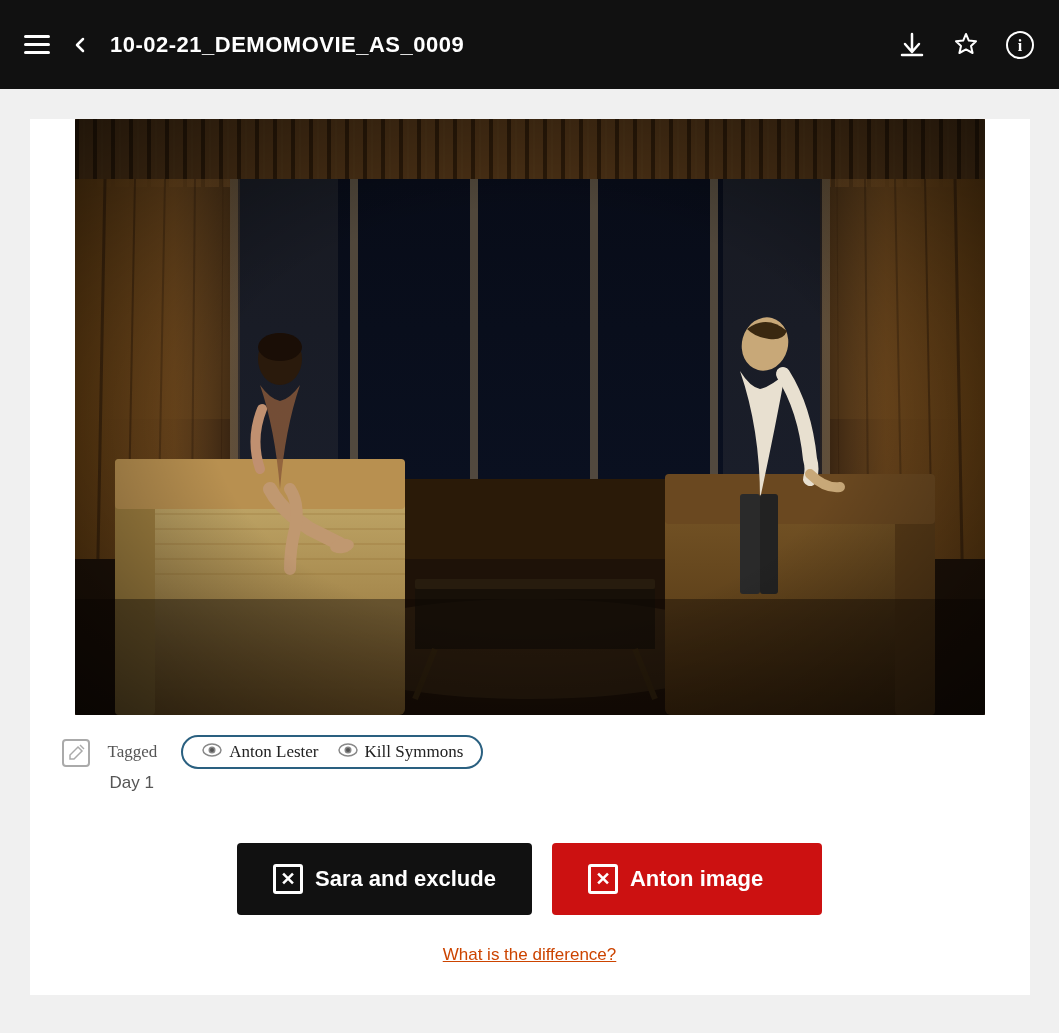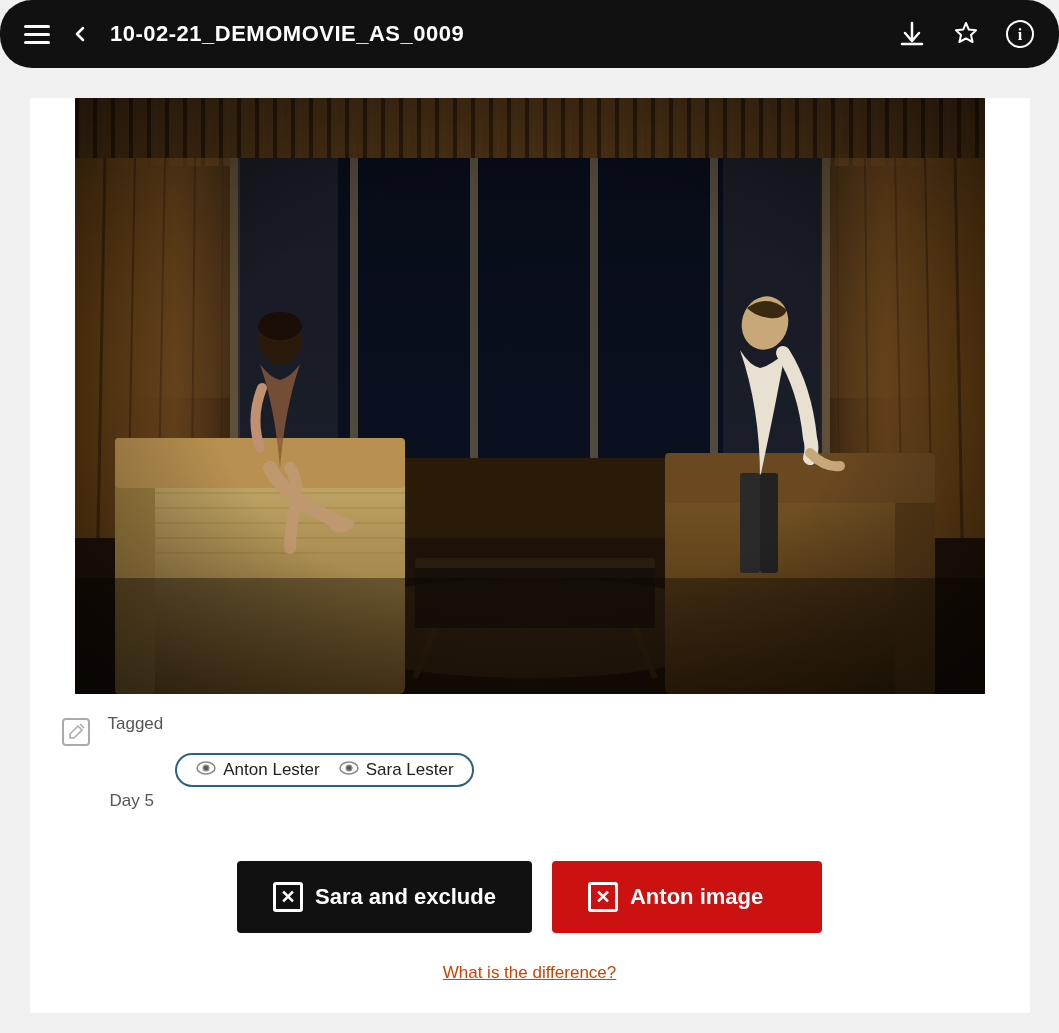--- a/index.html
+++ b/index.html
@@ -8,26 +8,25 @@
       background: #f0f0f0;
       font-family: Arial, sans-serif;
       width: 1059px;
       min-height: 1033px;
     }
 
     
     .header {
       background: #111;
       color: #fff;
-      height: 68px;
+      height: 89px;
       display: flex;
       align-items: center;
       padding: 0 24px;
       justify-content: space-between;
-      border-radius: 32px;
     }
 
     .header-left {
       display: flex;
       align-items: center;
       gap: 18px;
     }
 
     .header-title {
       font-size: 22px;
@@ -115,39 +114,39 @@
     .edit-icon-wrap {
       margin-top: 2px;
     }
 
     .tags-content {
       flex: 1;
     }
 
     .tags-row {
       display: flex;
-      align-items: flex-start;
-      gap: 8px;
+      align-items: center;
+      gap: 20px;
       flex-wrap: wrap;
+      font-family: Liberation Serif, serif;
     }
 
     .tagged-label {
       font-size: 17px;
       color: #555;
       margin-right: 4px;
     }
 
     .tags-oval-border {
       display: inline-flex;
       align-items: center;
       border: 2.5px solid #2a6080;
       border-radius: 50px;
       padding: 5px 18px;
       gap: 18px;
-      margin-top: 39px;
     }
 
     .tag-person {
       display: flex;
       align-items: center;
       gap: 6px;
       font-size: 17px;
       font-weight: 500;
       color: #222;
     }
@@ -443,25 +442,25 @@
             <span>Anton Lester</span>
           </div>
           <div class="tag-person">
             <span class="eye-icon">
               <svg width="22" height="16" viewBox="0 0 22 16" fill="none">
                 <ellipse cx="11" cy="8" rx="9" ry="6" stroke="#888" stroke-width="1.5"></ellipse>
                 <circle cx="11" cy="8" r="3.5" fill="#888"></circle>
                 <circle cx="11" cy="8" r="2" fill="#555"></circle>
               </svg>
             </span>
-            <span>Sara Lester</span>
+            <span>Kill Symmons</span>
           </div>
         </div>
       </div>
-      <div class="day-label">Day 5</div>
+      <div class="day-label">Day 1</div>
     </div>
   </div>
 
   <div class="buttons-section">
     <button class="btn-kill-exclude">
       <span class="x-box-icon">✕</span>
       <span>Sara and exclude</span>
     </button>
     <button class="btn-kill-image">
       <span class="x-box-icon">✕</span>

